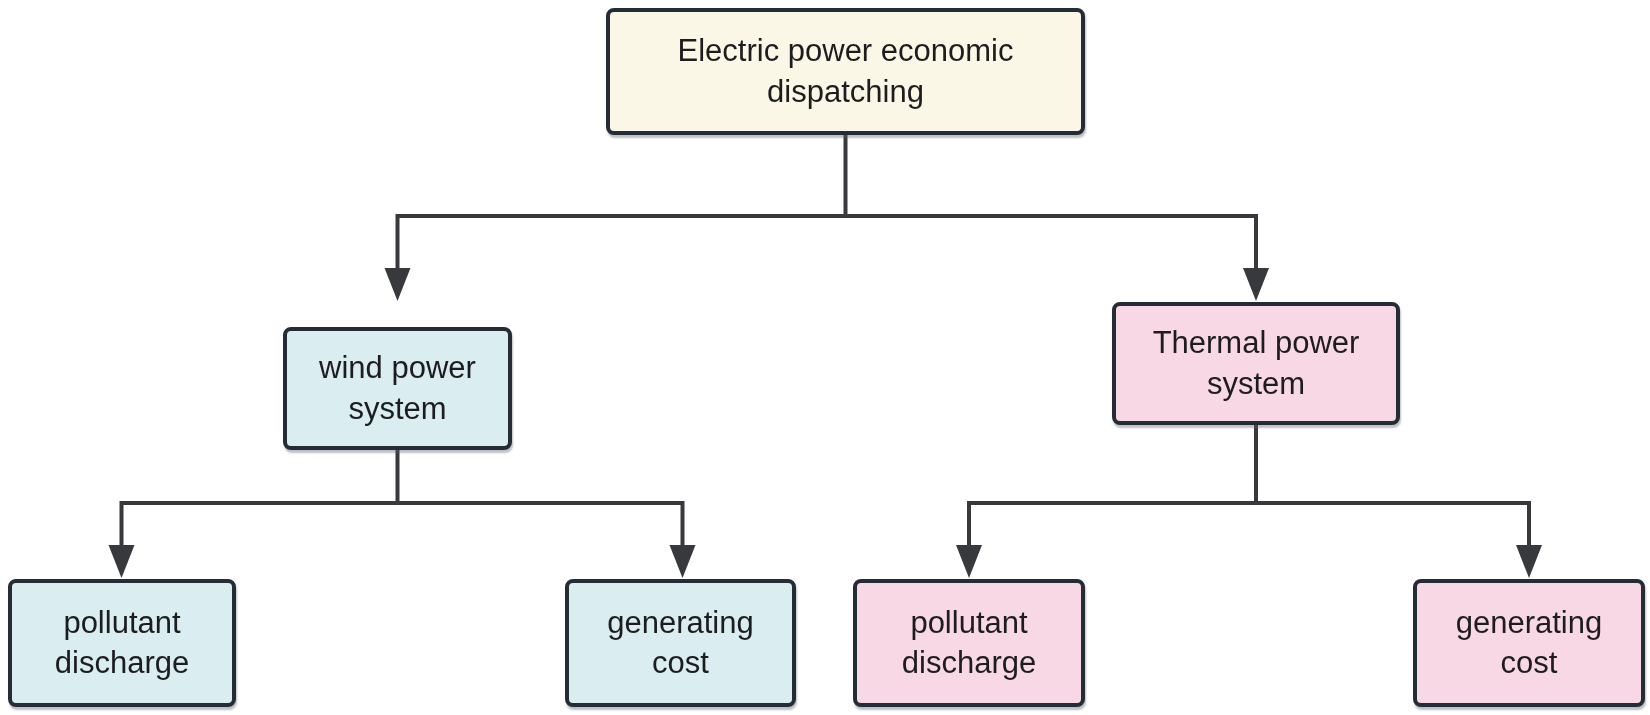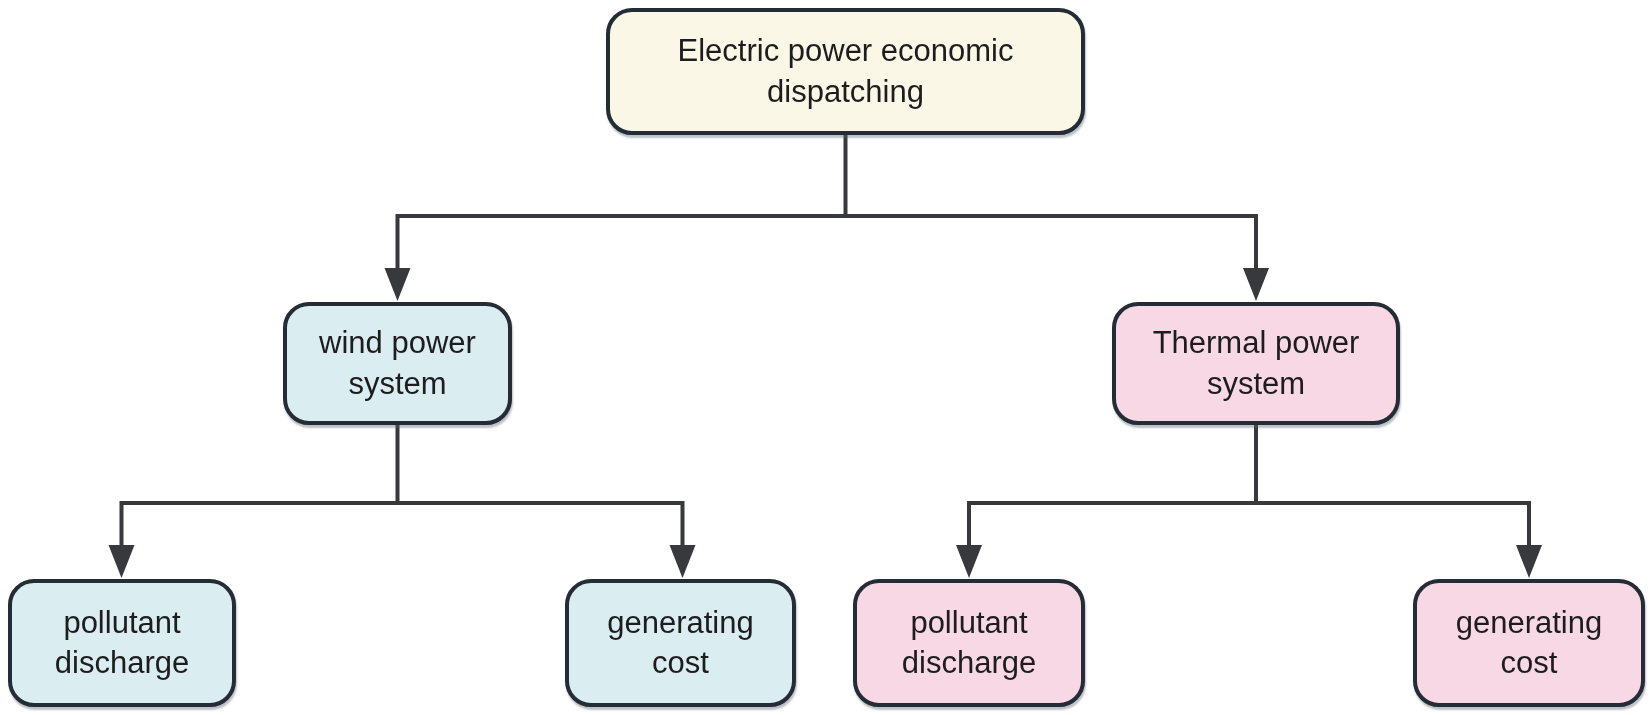--- a/index.html
+++ b/index.html
@@ -37,21 +37,21 @@
     fill:var(--connector);
     stroke:none;
   }
   .node{
     position:absolute;
     display:flex;
     align-items:center;
     justify-content:center;
     text-align:center;
     border:4px solid var(--border);
-    border-radius:26px;
+    border-radius:8px;
     color:var(--text);
     font-size:31px;
     line-height:1.3;
     padding:6px 14px;
     box-shadow:1px 3px 2px rgba(90,95,105,0.40);
   }
   .node-root     {left:606px;  top:8px;   width:479px; height:127px;}
   .node-wind     {left:283px;  top:302px; width:229px; height:123px;}
   .node-thermal  {left:1112px; top:302px; width:288px; height:123px;align-items:center;}
   .node-b1       {left:8px;    top:579px; width:228px; height:128px;}
@@ -79,21 +79,21 @@
     <line x1="1256" y1="425" x2="1256" y2="505"></line>
     <polyline points="969,552 969,503 1529,503 1529,552"></polyline>
     <polygon points="956,545 982,545 969,578"></polygon>
     <polygon points="1516,545 1542,545 1529,578"></polygon>
   </svg>
 
   <div class="node node-root" style="background: rgb(251, 247, 231);">
     <span>Electric power economic dispatching</span>
   </div>
 
-  <div class="node node-wind" style="background: rgb(218, 237, 240);">
+  <div class="node node-wind" style="background: rgb(218, 237, 240); margin-top: 25px;">
     <span>wind power system</span>
   </div>
 
   <div class="node node-thermal" style="background: rgb(248, 216, 229);">
     <span>Thermal power system</span>
   </div>
 
   <div class="node node-b1" style="background: rgb(218, 237, 240);">
     <span>pollutant discharge</span>
   </div>

